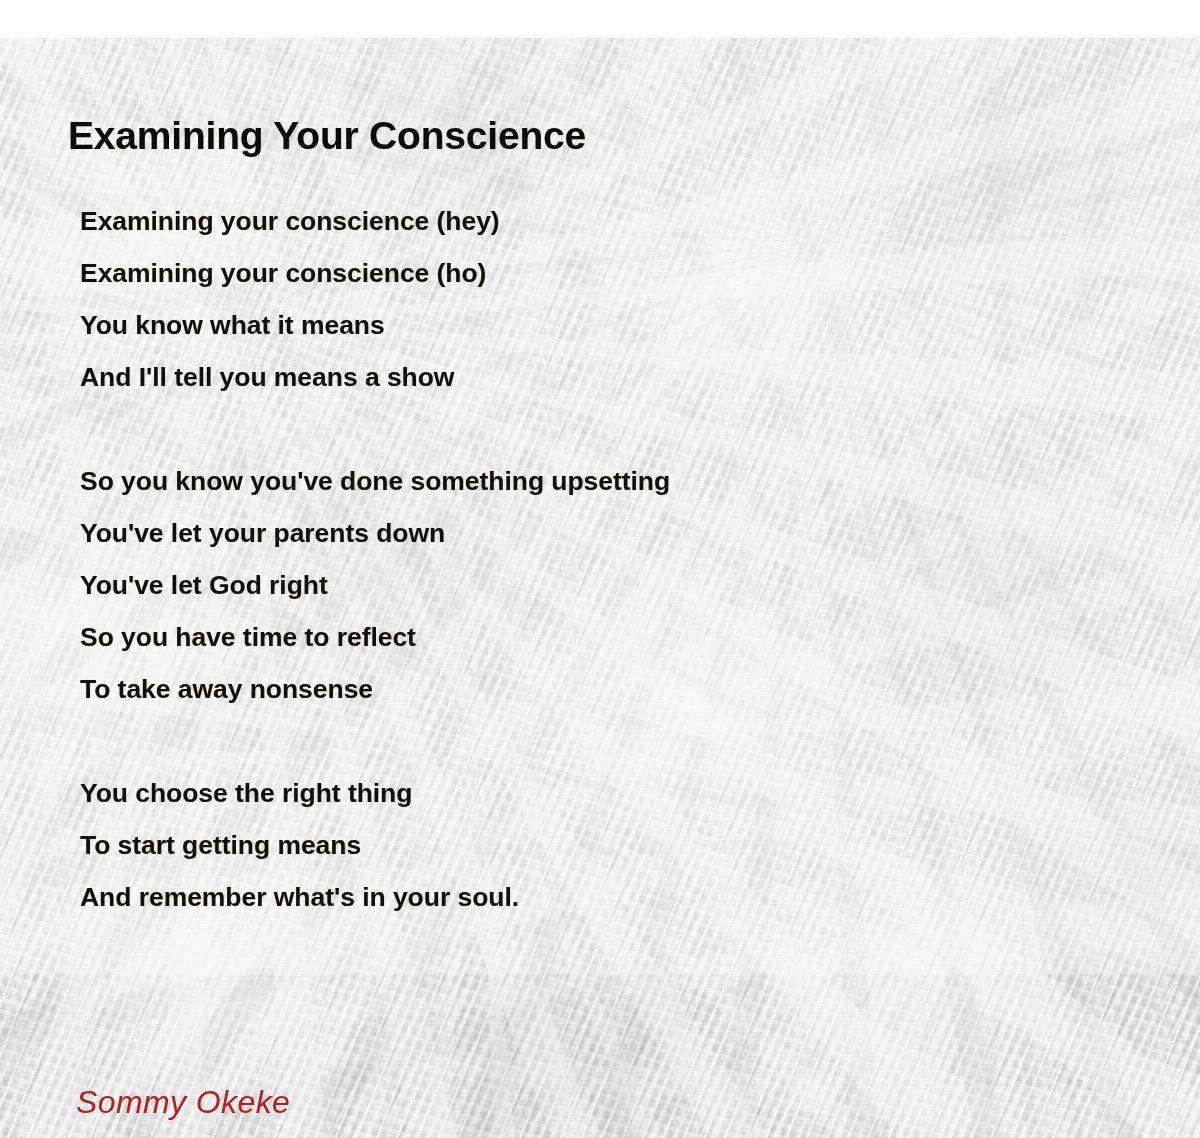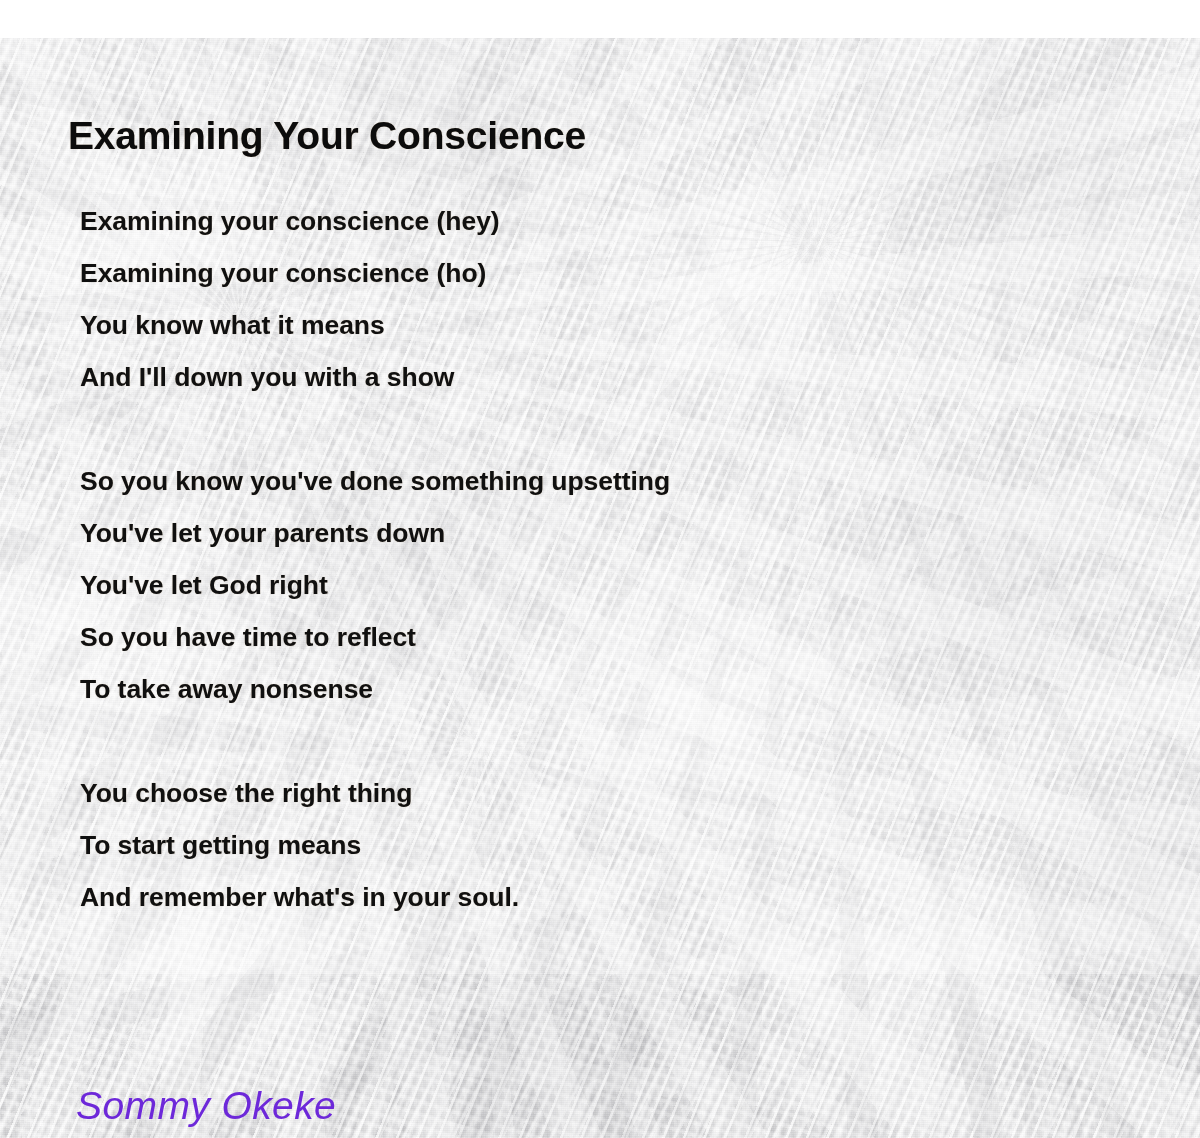--- a/index.html
+++ b/index.html
@@ -124,24 +124,24 @@
     height: 52px;
     letter-spacing: -0.05px;
     white-space: nowrap;
     text-shadow: 0 0 1px rgba(196,166,126,0.50);
   }
 
   #poem-author {
     position: absolute;
     left: 76px;
     top: 1046px;
-    font-size: 39px;
+    font-size: 32px;
     font-style: italic;
     font-weight: normal;
-    color: #6d28d9;
+    color: #b91c1c;
     white-space: nowrap;
     letter-spacing: 0.4px;
   }
 </style>
 </head>
 <body>
 
 <div id="poem-card">
 
   <div class="tex tex-base"></div>
@@ -155,21 +155,21 @@
   <div id="content">
 
     <h1 id="poem-title">Examining Your Conscience</h1>
 
     <div id="stanzas">
 
       <div class="stanza">
         <div class="poem-line">Examining your conscience (hey)</div>
         <div class="poem-line">Examining your conscience (ho)</div>
         <div class="poem-line">You know what it means</div>
-        <div class="poem-line">And I'll down you with a show</div>
+        <div class="poem-line">And I'll tell you means a show</div>
       </div>
 
       <div class="stanza">
         <div class="poem-line">So you know you've done something upsetting</div>
         <div class="poem-line">You've let your parents down</div>
         <div class="poem-line">You've let God right</div>
         <div class="poem-line">So you have time to reflect</div>
         <div class="poem-line">To take away nonsense</div>
       </div>
 

